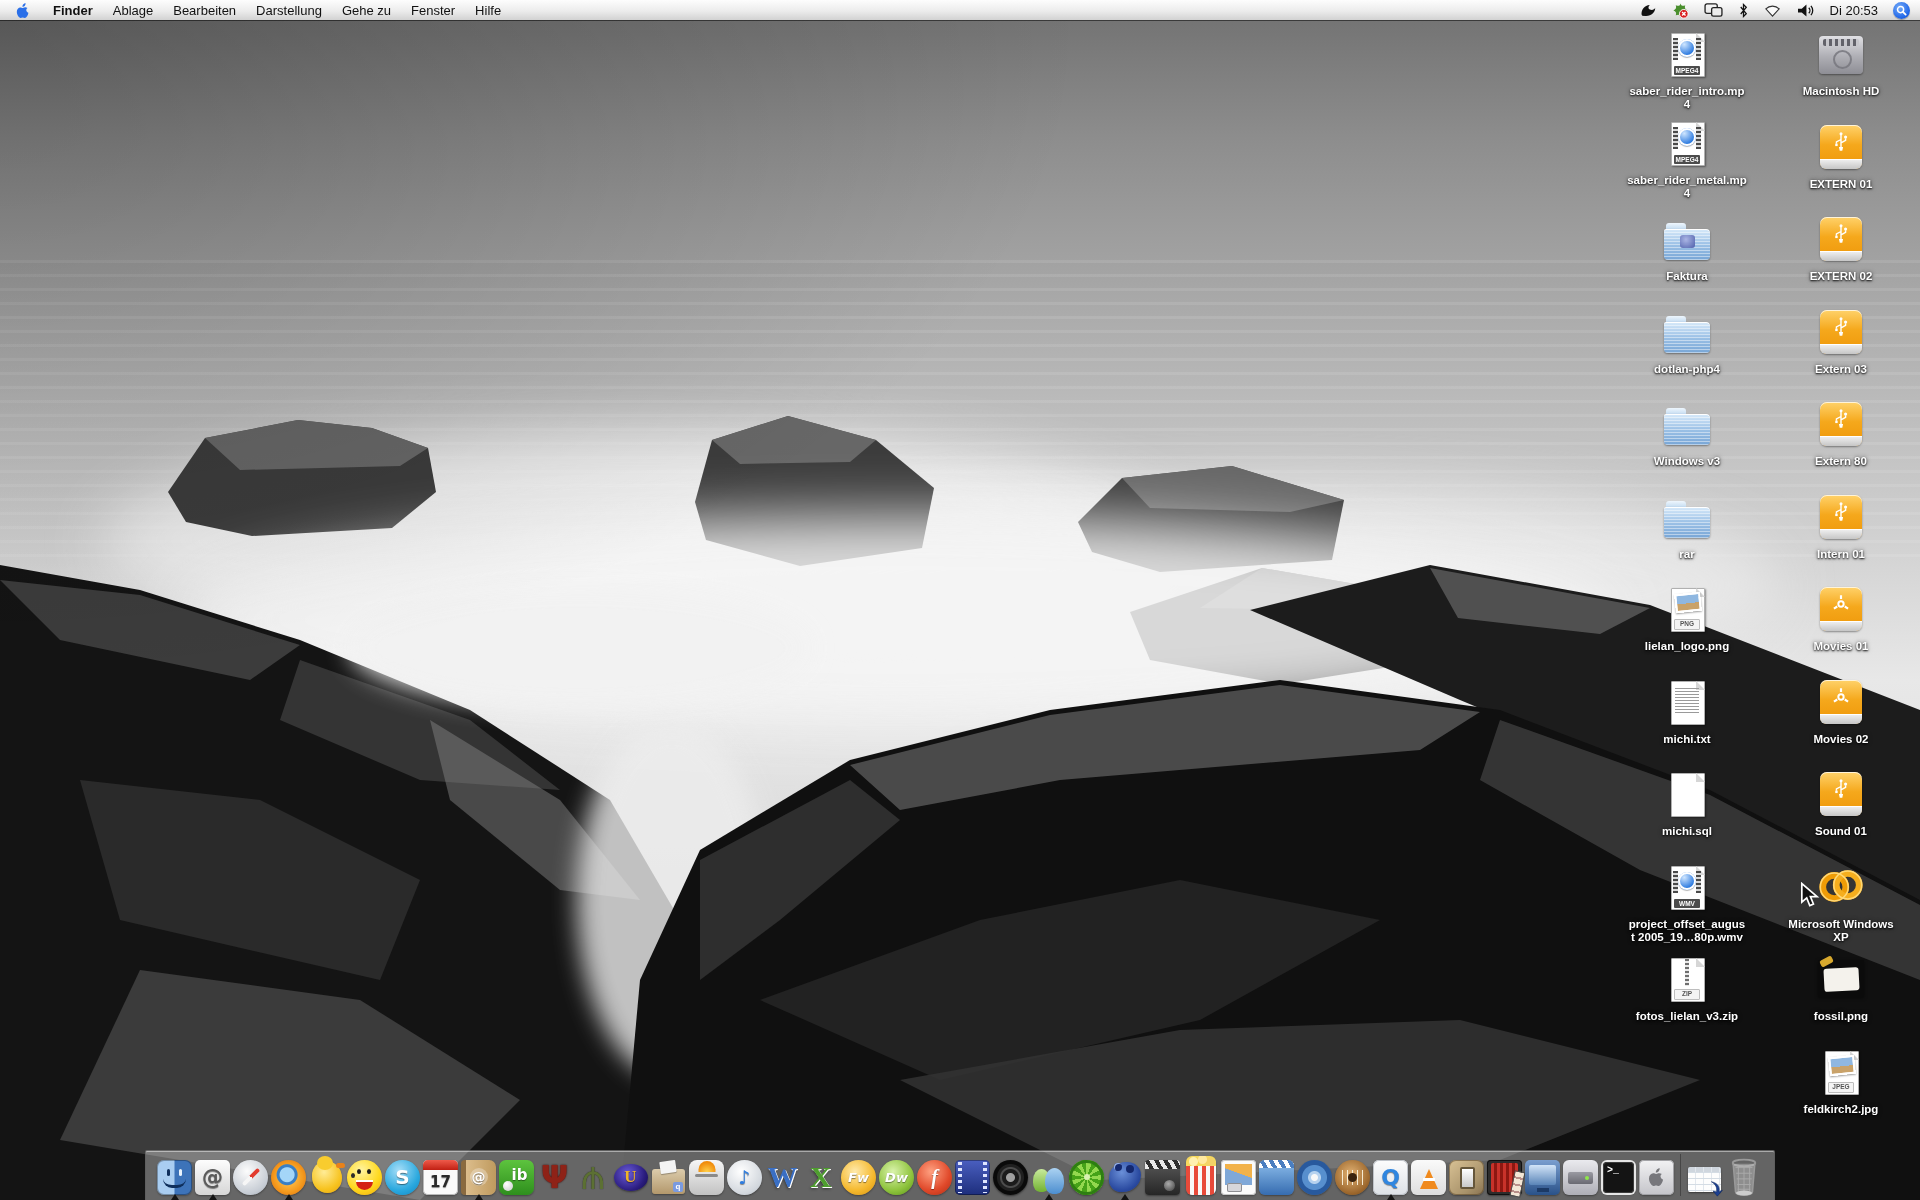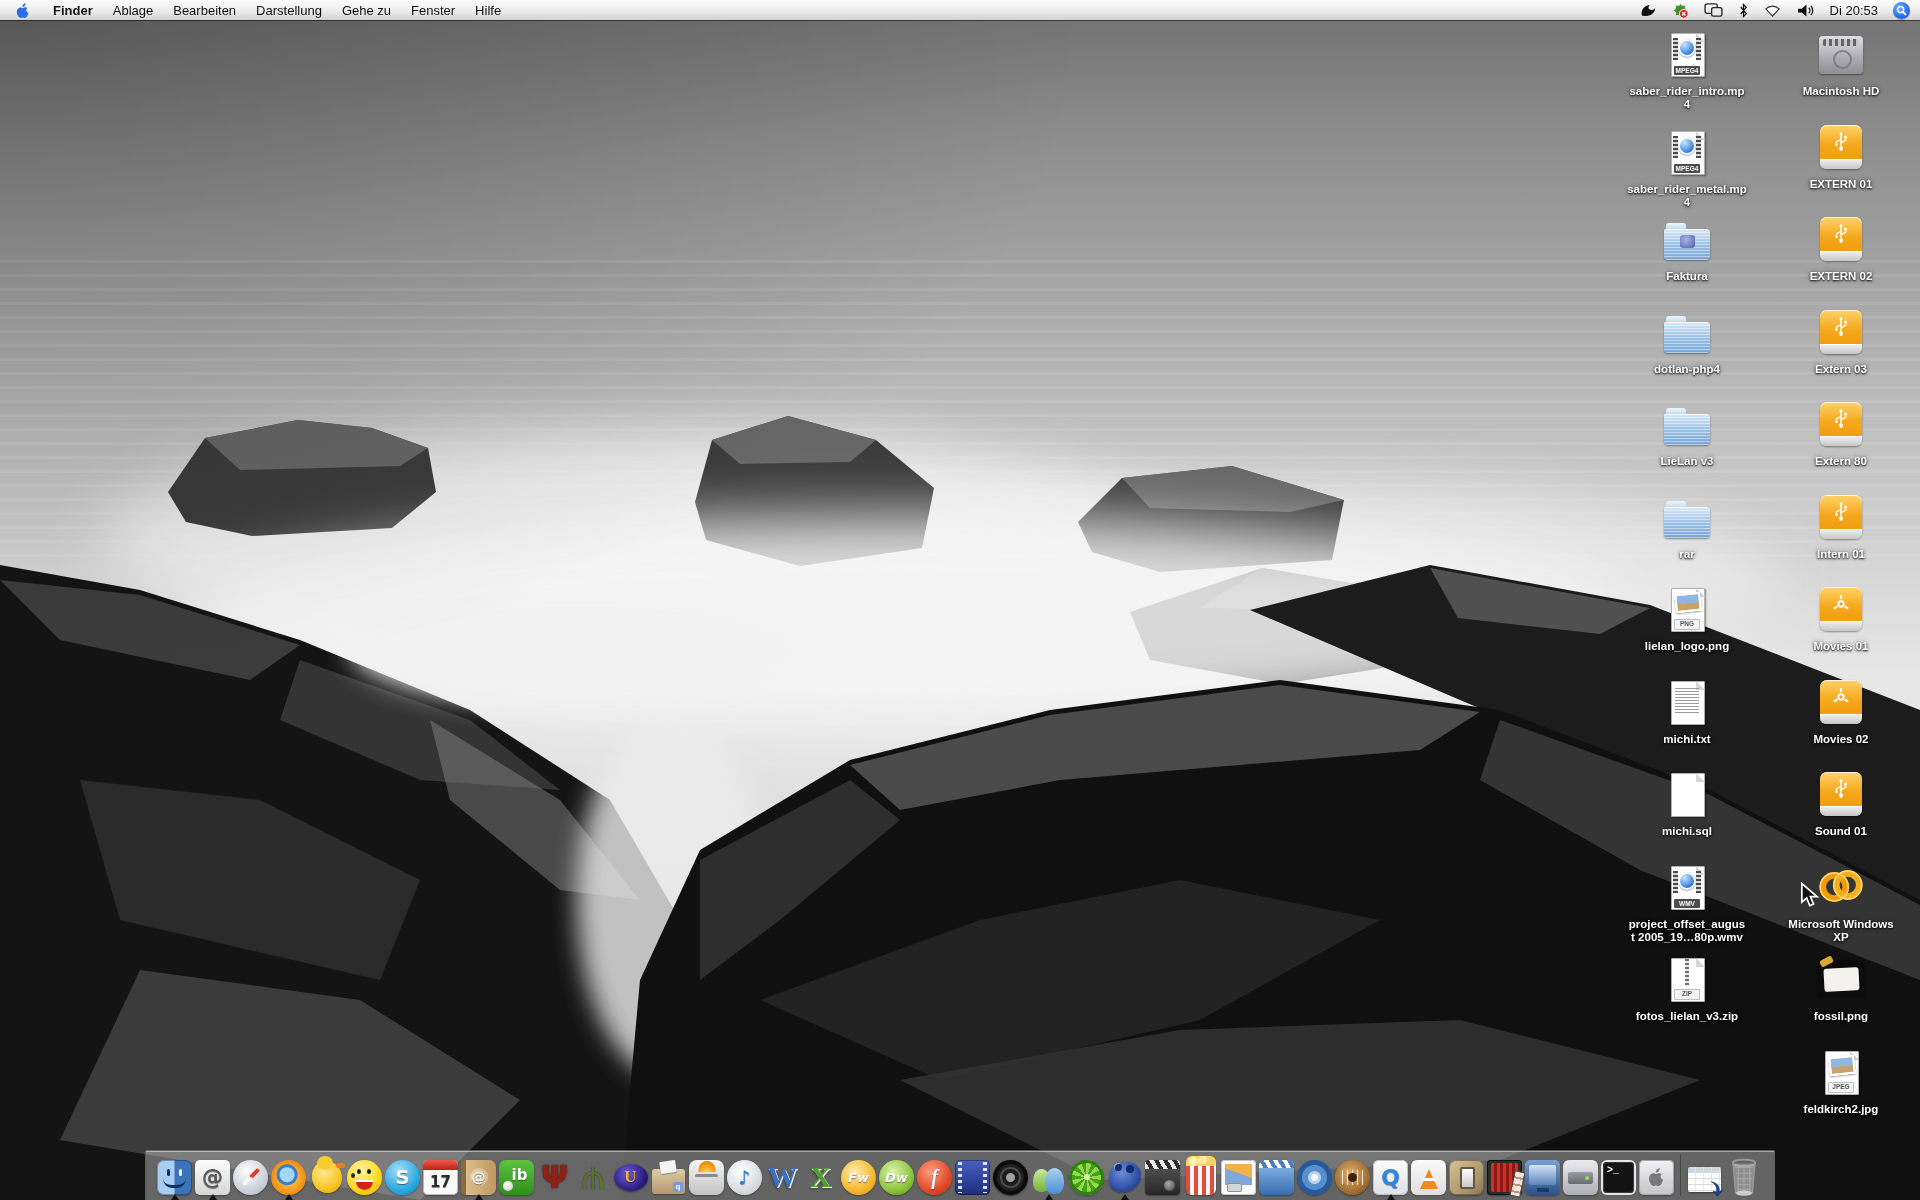--- a/index.html
+++ b/index.html
@@ -362,21 +362,21 @@
       <div class="desk-icon" style="left: 1627px; top: 30px;">
         <div class="icon-art">
           <i class="pg"></i>
           <i class="film fl"></i>
           <i class="film fr"></i>
           <i class="qball"></i>
           <i class="badge-slot dbadge">MPEG4</i>
         </div>
         <div class="icon-label">saber_rider_intro.mp4</div>
       </div>
-      <div class="desk-icon" style="left: 1627px; top: 128px;">
+      <div class="desk-icon" style="left: 1627px; top: 119px;">
         <div class="icon-art">
           <i class="pg"></i>
           <i class="film fl"></i>
           <i class="film fr"></i>
           <i class="qball"></i>
           <i class="badge-slot dbadge">MPEG4</i>
         </div>
         <div class="icon-label">saber_rider_metal.mp4</div>
       </div>
       <div class="desk-icon" style="left: 1627px; top: 215px;">
@@ -392,21 +392,21 @@
           <i class="ftab"></i>
           <i class="fbody"></i>
         </div>
         <div class="icon-label">dotlan-php4</div>
       </div>
       <div class="desk-icon" style="left: 1627px; top: 400px;">
         <div class="icon-art">
           <i class="ftab"></i>
           <i class="fbody"></i>
         </div>
-        <div class="icon-label">LieLan v3</div>
+        <div class="icon-label">Windows v3</div>
       </div>
       <div class="desk-icon" style="left: 1627px; top: 492.5px;">
         <div class="icon-art">
           <i class="ftab"></i>
           <i class="fbody"></i>
         </div>
         <div class="icon-label">rar</div>
       </div>
       <div class="desk-icon" style="left: 1627px; top: 585px;">
         <div class="icon-art">

